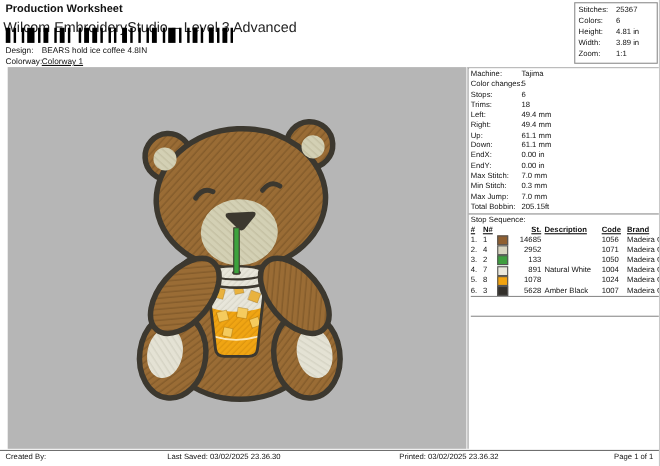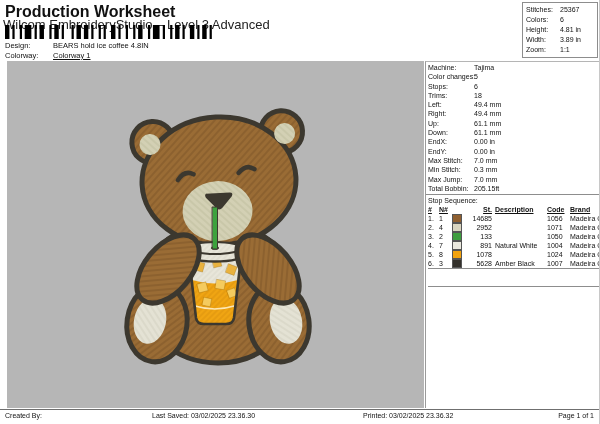--- a/index.html
+++ b/index.html
@@ -3,25 +3,25 @@
 <meta charset="utf-8">
 <style>
   html,body { margin:0; padding:0; }
   .page {
     position:relative; width:600px; height:424px;
     background:#ffffff; overflow:hidden;
     font-family:"Liberation Sans", sans-serif; color:#111;
     border-right:1px solid #c8c8c8; box-sizing:border-box;
   }
   
-  .hdr-title { position:absolute; left:5px; top:3px; font-size:16px; font-weight:bold; }
+  .hdr-title { position:absolute; left:5px; top:3px; font-size:10px; font-weight:bold; }
   .hdr-sub   { position:absolute; left:3px; top:17px; font-size:13px; color:#222; }
   .barcode   { position:absolute; left:5px; top:25px; width:212px; height:14px; }
   .hdr-row   { position:absolute; left:5px; font-size:7.5px; }
-  .hdr-row .lbl { display:inline-block; width:48px; }
+  .hdr-row .lbl { display:inline-block; width:33px; }
   .hdr-design   { top:41px; }
   .hdr-colorway { top:51px;text-decoration:underline; }
 
   
   .summary {
     position:absolute; left:522px; top:2px; width:76px; height:56px;
     border:1px solid #8d8d8d; box-sizing:border-box; font-size:7px;
     padding:2px 0 0 3px;
   }
   .summary .srow { line-height:10px; white-space:nowrap; }

